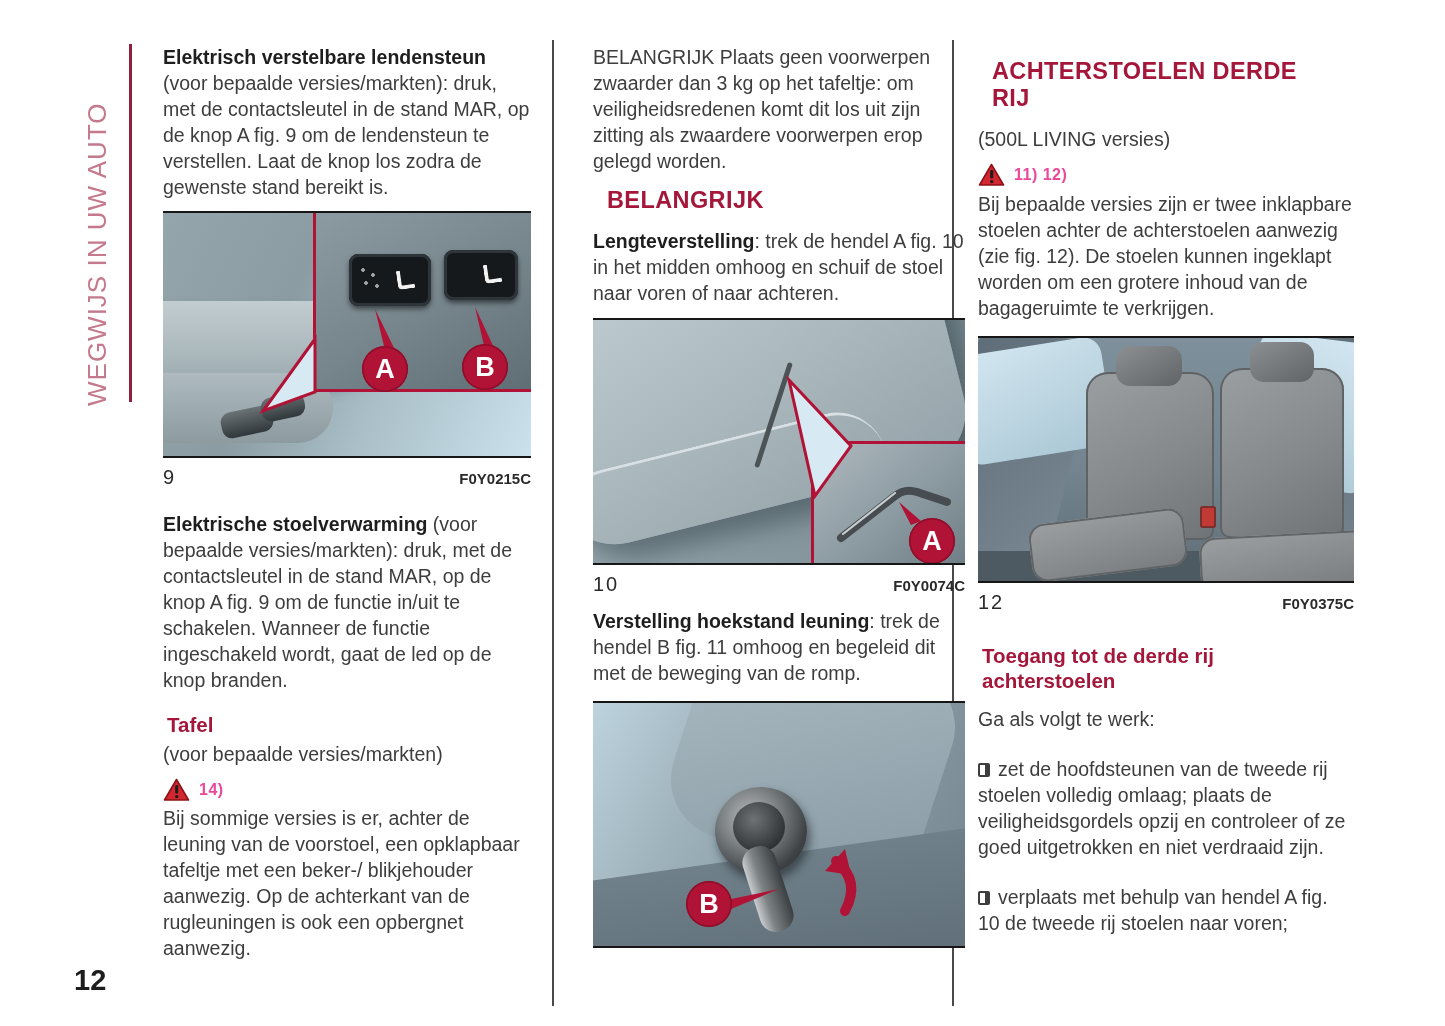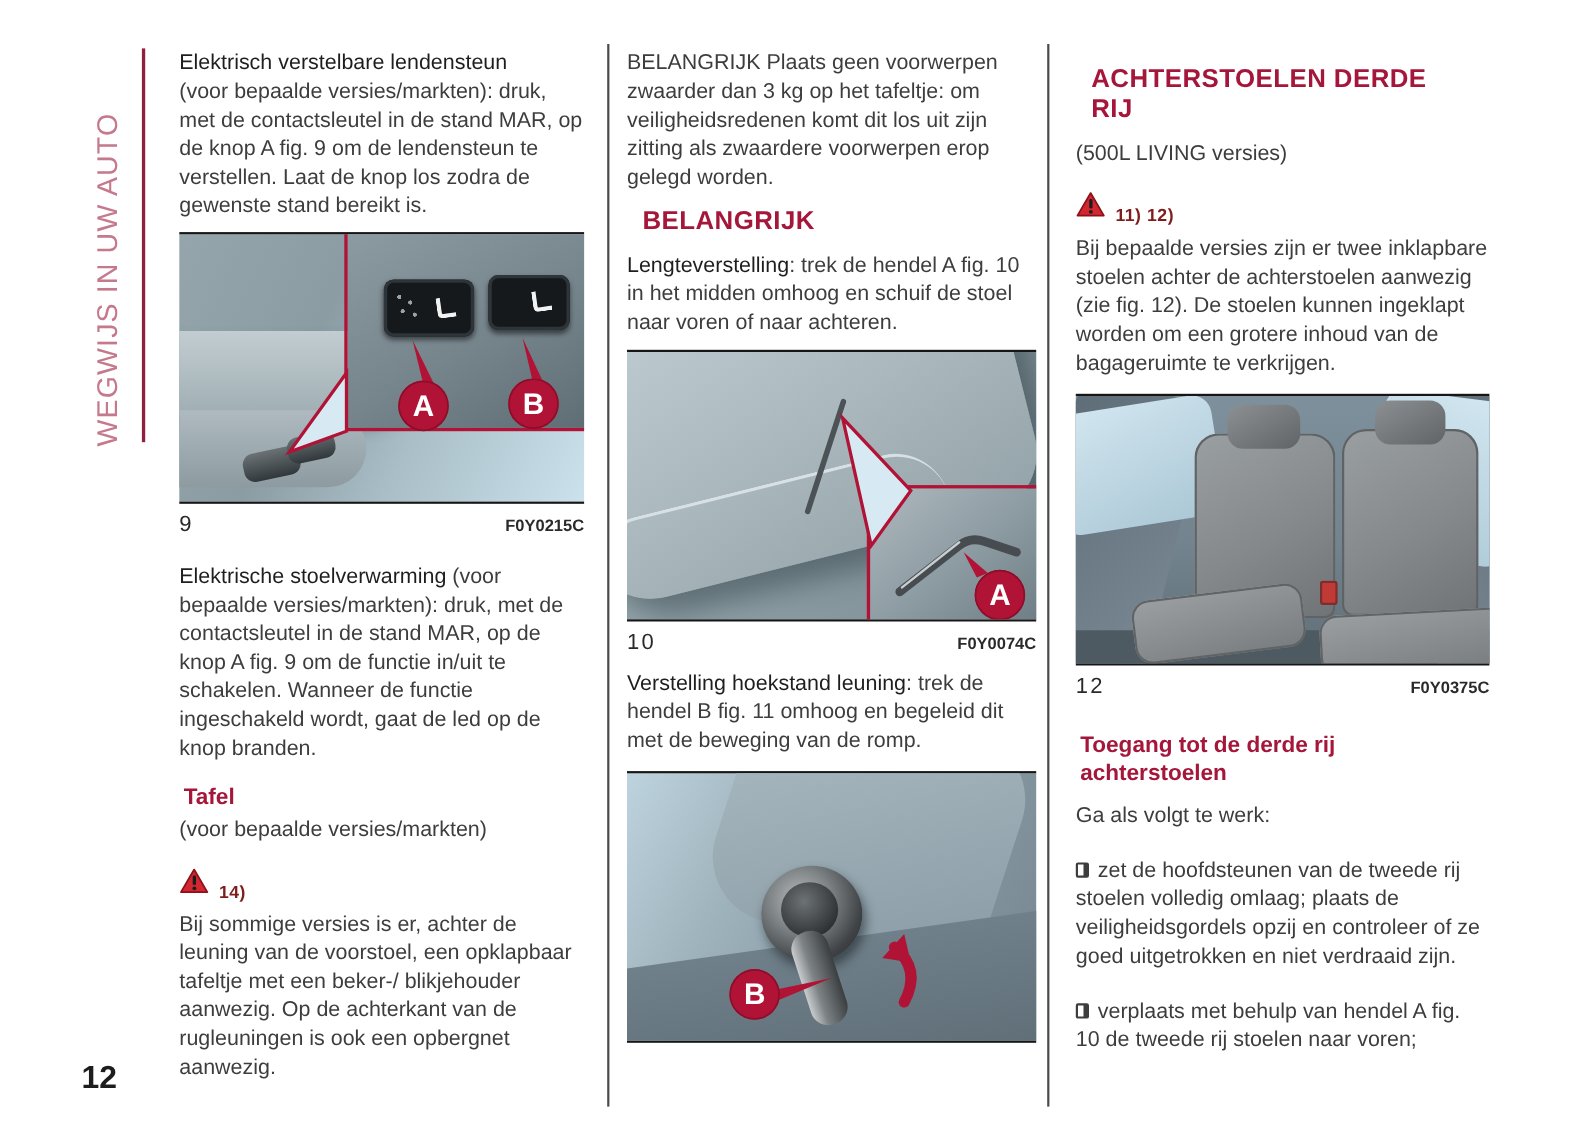--- a/index.html
+++ b/index.html
@@ -16,32 +16,32 @@
   }
   .sidebar-rule{position:absolute;left:129px;top:44px;width:3px;height:358px;background:#8e2140;}
   .page-number{position:absolute;left:74px;top:964px;font-size:29px;font-weight:bold;color:#1d1d1d;}
   
   .col-divider{position:absolute;top:40px;width:2px;height:966px;background:#4a4a4a;}
   .divider-1{left:552px;}
   .divider-2{left:952px;}
   
   .col{position:absolute;top:44px;font-size:19.5px;line-height:26px;}
   .col1{left:163px;width:368px;}
-  .col2{left:570px;width:372px;}
+  .col2{left:593px;width:372px;}
   .col3{left:978px;width:376px;}
   p{margin:0;}
-  .runin{font-weight:normal;color:#1e1e1e;text-align:center;}
+  .runin{font-weight:bold;color:#1e1e1e;text-align:center;}
   .section-head{
     color:#a5173a;font-weight:bold;font-size:23.5px;line-height:27px;
     letter-spacing:.4px;margin:14px;
   }
   .sub-head{color:#a5173a;font-weight:bold;font-size:20.5px;line-height:25px;margin:4px;}
   
   .warn-row{display:flex;align-items:center;gap:9px;margin:10px 0 2px 0;}
-  .warn-refs{font-size:16px;font-weight:bold;color:#7f1d1d;letter-spacing:.5px;margin-top:22px;}
+  .warn-refs{font-size:16px;font-weight:bold;color:#ec4899;letter-spacing:.5px;}
   
   .bullet-sq{
     display:inline-block;width:12px;height:14px;box-sizing:border-box;
     border:2.5px solid #3d3d3d;border-right-width:5.5px;border-radius:2px;
     margin-right:8px;position:relative;top:1px;
   }
   
   .figure{position:relative;width:100%;height:247px;overflow:hidden;
     border-top:2px solid #161616;border-bottom:2px solid #161616;box-sizing:border-box;}
   .figcap{display:flex;justify-content:space-between;align-items:baseline;margin-top:6px;}

